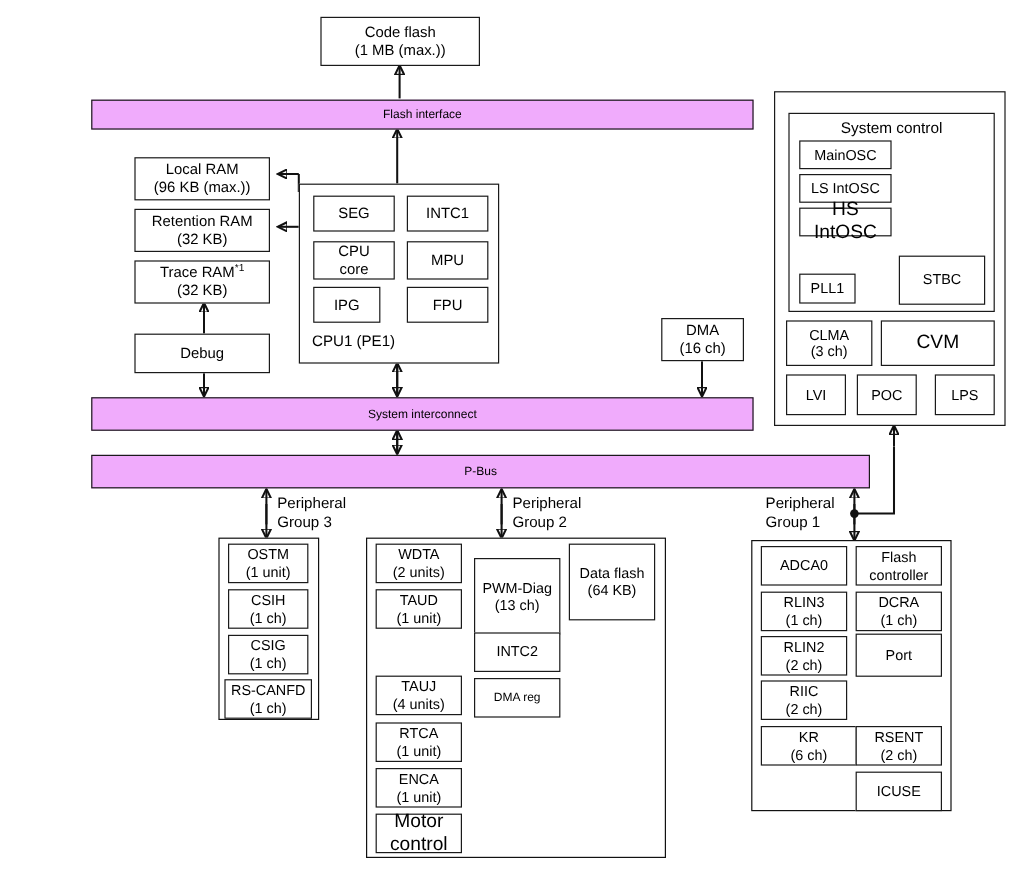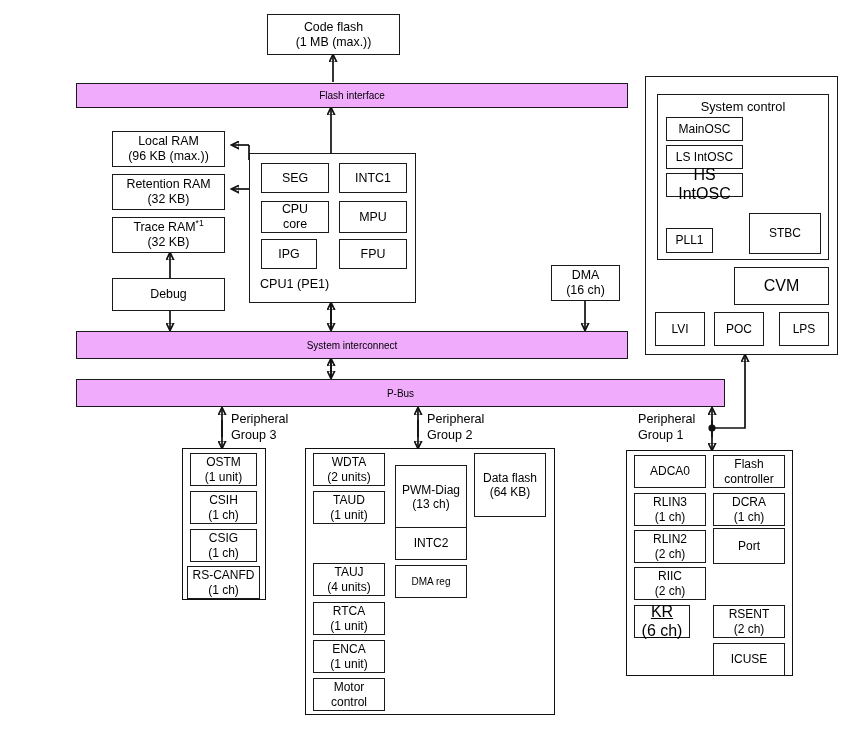--- a/index.html
+++ b/index.html
@@ -175,20 +175,24 @@
   <div class="box" style="left:666px;top:173px;width:77px;height:24px;font-size:16px;align-items:flex-end;">
     <span>HS IntOSC</span>
   </div>
   <div class="box" style="left:666px;top:228px;width:47px;height:25px;font-size:12px;">
     <span>PLL1</span>
   </div>
   <div class="box" style="left:749px;top:213px;width:72px;height:41px;font-size:12px;">
     <span>STBC</span>
   </div>
 
+  <div class="box" style="left:655px;top:267px;width:72px;height:38px;font-size:12px;">
+    <span>CLMA</span>
+    <span class="l2">(3 ch)</span>
+  </div>
   <div class="box" style="left:734px;top:267px;width:95px;height:38px;font-size:16px;">
     <span>CVM</span>
   </div>
 
   <div class="box" style="left:655px;top:312px;width:50px;height:34px;font-size:12px;">
     <span>LVI</span>
   </div>
   <div class="box" style="left:714px;top:312px;width:50px;height:34px;font-size:12px;">
     <span>POC</span>
   </div>
@@ -237,21 +241,21 @@
     <span class="l2">(4 units)</span>
   </div>
   <div class="box" style="left:313px;top:602px;width:72px;height:33px;font-size:12px;">
     <span>RTCA</span>
     <span class="l2">(1 unit)</span>
   </div>
   <div class="box" style="left:313px;top:640px;width:72px;height:33px;font-size:12px;">
     <span>ENCA</span>
     <span class="l2">(1 unit)</span>
   </div>
-  <div class="box" style="left:313px;top:678px;width:72px;height:33px;font-size:12px;">
+  <div class="box" style="left:313px;top:678px;width:72px;height:33px;font-size:16px;">
     <span>Motor</span>
     <span class="l2">control</span>
   </div>
 
   <div class="box" style="left:395px;top:453px;width:72px;height:64px;font-size:12px;margin-top:12px;">
     <span>PWM-Diag</span>
     <span class="l2">(13 ch)</span>
   </div>
   <div class="box" style="left:474px;top:453px;width:72px;height:64px;font-size:12px;">
     <span>Data flash</span>
@@ -289,21 +293,21 @@
     <span>RLIN2</span>
     <span class="l2">(2 ch)</span>
   </div>
   <div class="box" style="left:713px;top:528px;width:72px;height:36px;font-size:12px;">
     <span>Port</span>
   </div>
   <div class="box" style="left:634px;top:567px;width:72px;height:33px;font-size:12px;">
     <span>RIIC</span>
     <span class="l2">(2 ch)</span>
   </div>
-  <div class="box" style="left:634px;top:605px;width:56px;height:33px;font-size:16px;text-decoration:underline;">
+  <div class="box" style="left:634px;top:605px;width:80px;height:33px;font-size:12px;">
     <span>KR</span>
     <span class="l2">(6 ch)</span>
   </div>
   <div class="box" style="left:713px;top:605px;width:72px;height:33px;font-size:12px;">
     <span>RSENT</span>
     <span class="l2">(2 ch)</span>
   </div>
   <div class="box" style="left:713px;top:643px;width:72px;height:33px;font-size:12px;">
     <span>ICUSE</span>
   </div>

